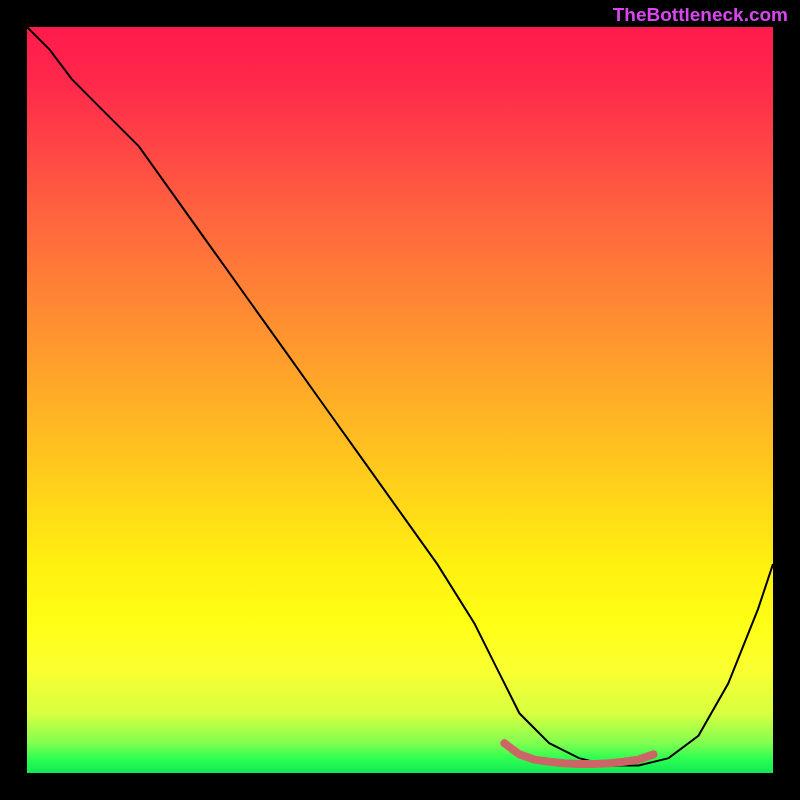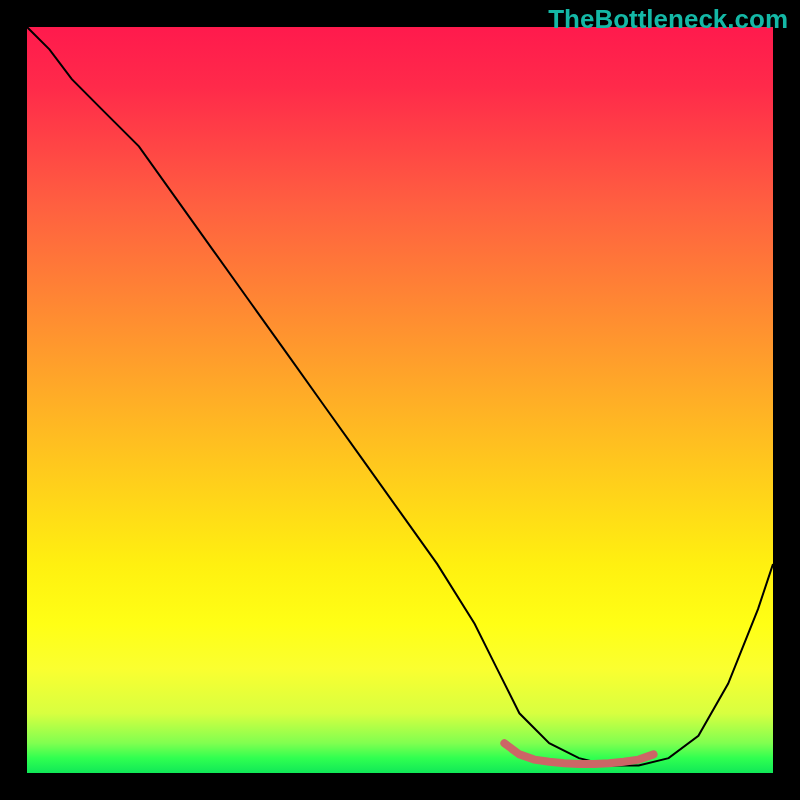--- a/index.html
+++ b/index.html
@@ -8,22 +8,22 @@
     height: 800px;
     background: #000000;
     position: relative;
     font-family: Arial, sans-serif;
     overflow: hidden;
   }
   .attribution {
     position: absolute;
     top: 4px;
     right: 12px;
-    color: #14b8a6;
-    font-size: 26px;
+    color: #d946ef;
+    font-size: 19px;
     font-weight: bold;
     z-index: 10;
   }
   .plot-area {
     position: absolute;
     left: 27px;
     top: 27px;
     width: 746px;
     height: 746px;
   }

